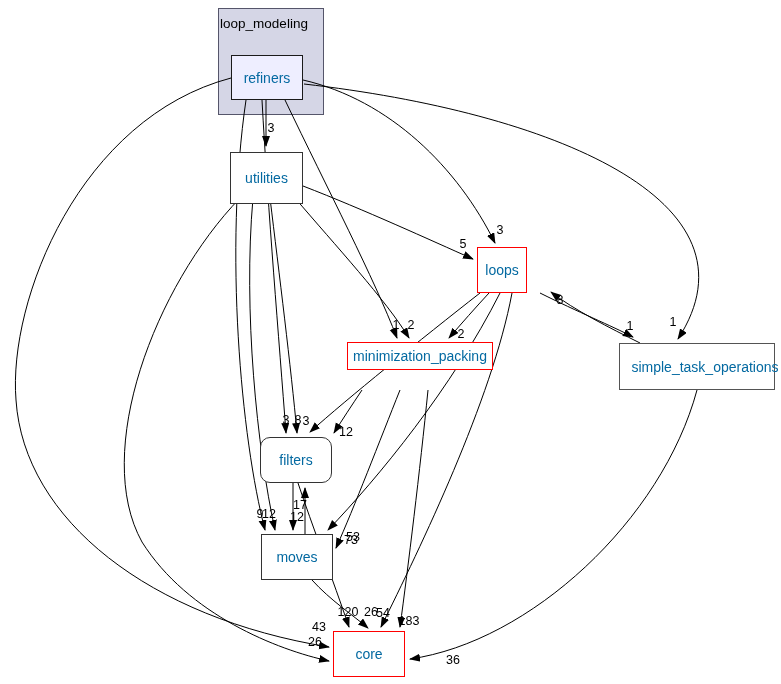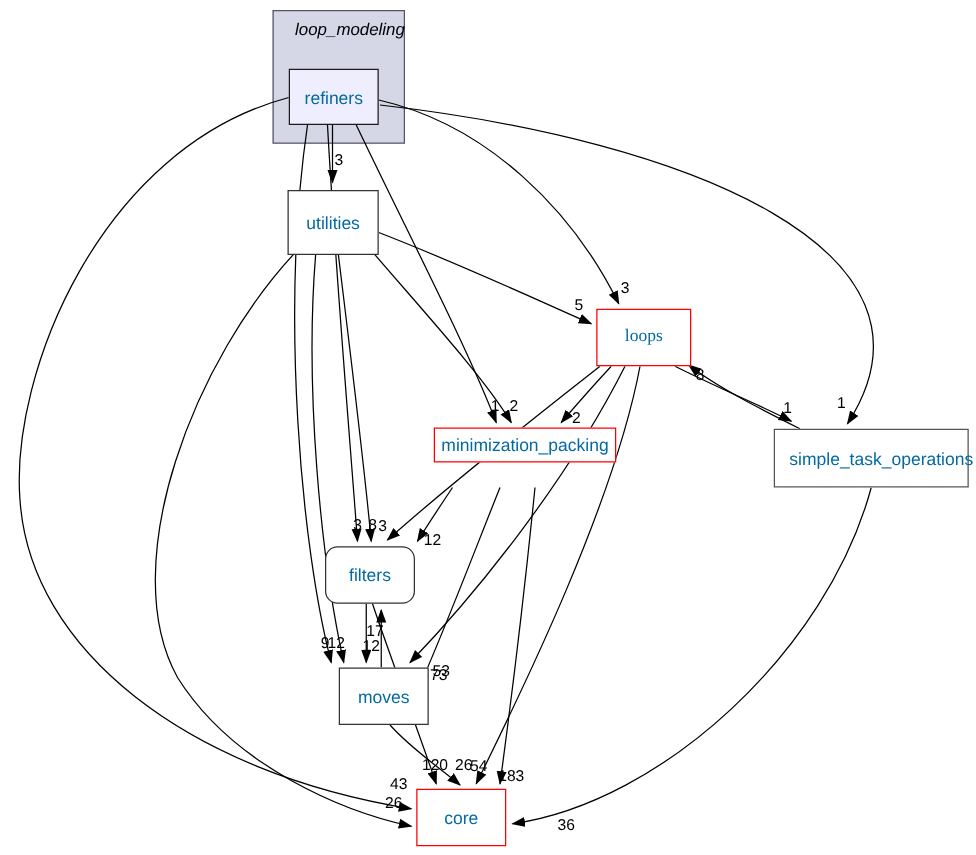--- a/index.html
+++ b/index.html
@@ -24,21 +24,21 @@
     font-size:12.5px;color:#000;white-space:nowrap;
   }
 </style>
 </head>
 <body>
 
 <div class="canvas">
 
   <div class="cluster" id="cluster-box" style="left: 218px; top: 8px; width: 104px; height: 105px; background: rgb(213, 214, 230); border-color: rgb(85, 85, 106);"></div>
 
-  <div class="cluster-label" id="cluster-label" style="left: 228px; top: 16px; width: 104px; font-style: italic;">loop_modeling</div>
+  <div class="cluster-label" id="cluster-label" style="left: 212px; top: 16px; width: 104px;">loop_modeling</div>
 
   <svg id="edges-svg" width="781" height="684">
     <defs>
       <marker id="arrow" markerUnits="userSpaceOnUse" markerWidth="12" markerHeight="9" refX="10" refY="4" orient="auto">
         <path d="M0,0 L11,4 L0,8 z" fill="#000000"></path>
       </marker>
     </defs>
     <g id="edge-paths">
         <path d="M266,100 L266,146" fill="none" stroke="#000000" stroke-width="1" marker-end="url(#arrow)"></path>
         <path d="M303,80 C390,100 458,168 495,243" fill="none" stroke="#000000" stroke-width="1" marker-end="url(#arrow)"></path>
@@ -65,25 +65,25 @@
         <path d="M293,483 L293,530" fill="none" stroke="#000000" stroke-width="1" marker-end="url(#arrow)"></path>
         <path d="M298,483 C312,525 333,580 349,627" fill="none" stroke="#000000" stroke-width="1" marker-end="url(#arrow)"></path>
         <path d="M305,534 L305,488" fill="none" stroke="#000000" stroke-width="1" marker-end="url(#arrow)"></path>
         <path d="M312,580 C330,600 354,616 368,628" fill="none" stroke="#000000" stroke-width="1" marker-end="url(#arrow)"></path>
       </g>
   </svg>
 
   <div id="nodes-layer">
       <div class="node" style="left: 231px; top: 55px; width: 72px; height: 45px; border-color: rgb(26, 26, 26); background: rgb(238, 238, 255);">refiners</div>
       <div class="node" style="left: 230px; top: 152px; width: 73px; height: 52px; border-color: rgb(51, 51, 51); background: rgb(255, 255, 255);">utilities</div>
-      <div class="node" style="left: 477px; top: 247px; width: 76px; height: 46px; border-color: rgb(255, 0, 0); background: rgb(255, 255, 255); font-family: Liberation Serif, serif;">loops</div>
+      <div class="node" style="left: 477px; top: 247px; width: 50px; height: 46px; border-color: rgb(255, 0, 0); background: rgb(255, 255, 255);">loops</div>
       <div class="node" style="left: 347px; top: 342px; width: 146px; height: 28px; border-color: rgb(255, 0, 0); background: rgb(255, 255, 255);">minimization_packing</div>
       <div class="node" style="left: 619px; top: 343px; width: 156px; height: 47px; border-color: rgb(84, 84, 84); background: rgb(255, 255, 255); padding-left: 16px;">simple_task_operations</div>
       <div class="node" style="left: 260px; top: 437px; width: 72px; height: 46px; border-color: rgb(51, 51, 51); background: rgb(255, 255, 255); border-radius: 10px;">filters</div>
-      <div class="node" style="left: 271px; top: 534px; width: 72px; height: 46px; border-color: rgb(51, 51, 51); background: rgb(255, 255, 255);">moves</div>
+      <div class="node" style="left: 261px; top: 534px; width: 72px; height: 46px; border-color: rgb(51, 51, 51); background: rgb(255, 255, 255);">moves</div>
       <div class="node" style="left: 333px; top: 631px; width: 72px; height: 46px; border-color: rgb(255, 0, 0); background: rgb(255, 255, 255);">core</div>
     </div>
   <div id="edge-labels-layer">
       <div class="edge-label" style="left: 271px; top: 128px;">3</div>
       <div class="edge-label" style="left: 500px; top: 230px;">3</div>
       <div class="edge-label" style="left: 673px; top: 322px;">1</div>
       <div class="edge-label" style="left: 396px; top: 325px;">1</div>
       <div class="edge-label" style="left: 286px; top: 420px;">3</div>
       <div class="edge-label" style="left: 260px; top: 514px;">9</div>
       <div class="edge-label" style="left: 319px; top: 627px;">43</div>

